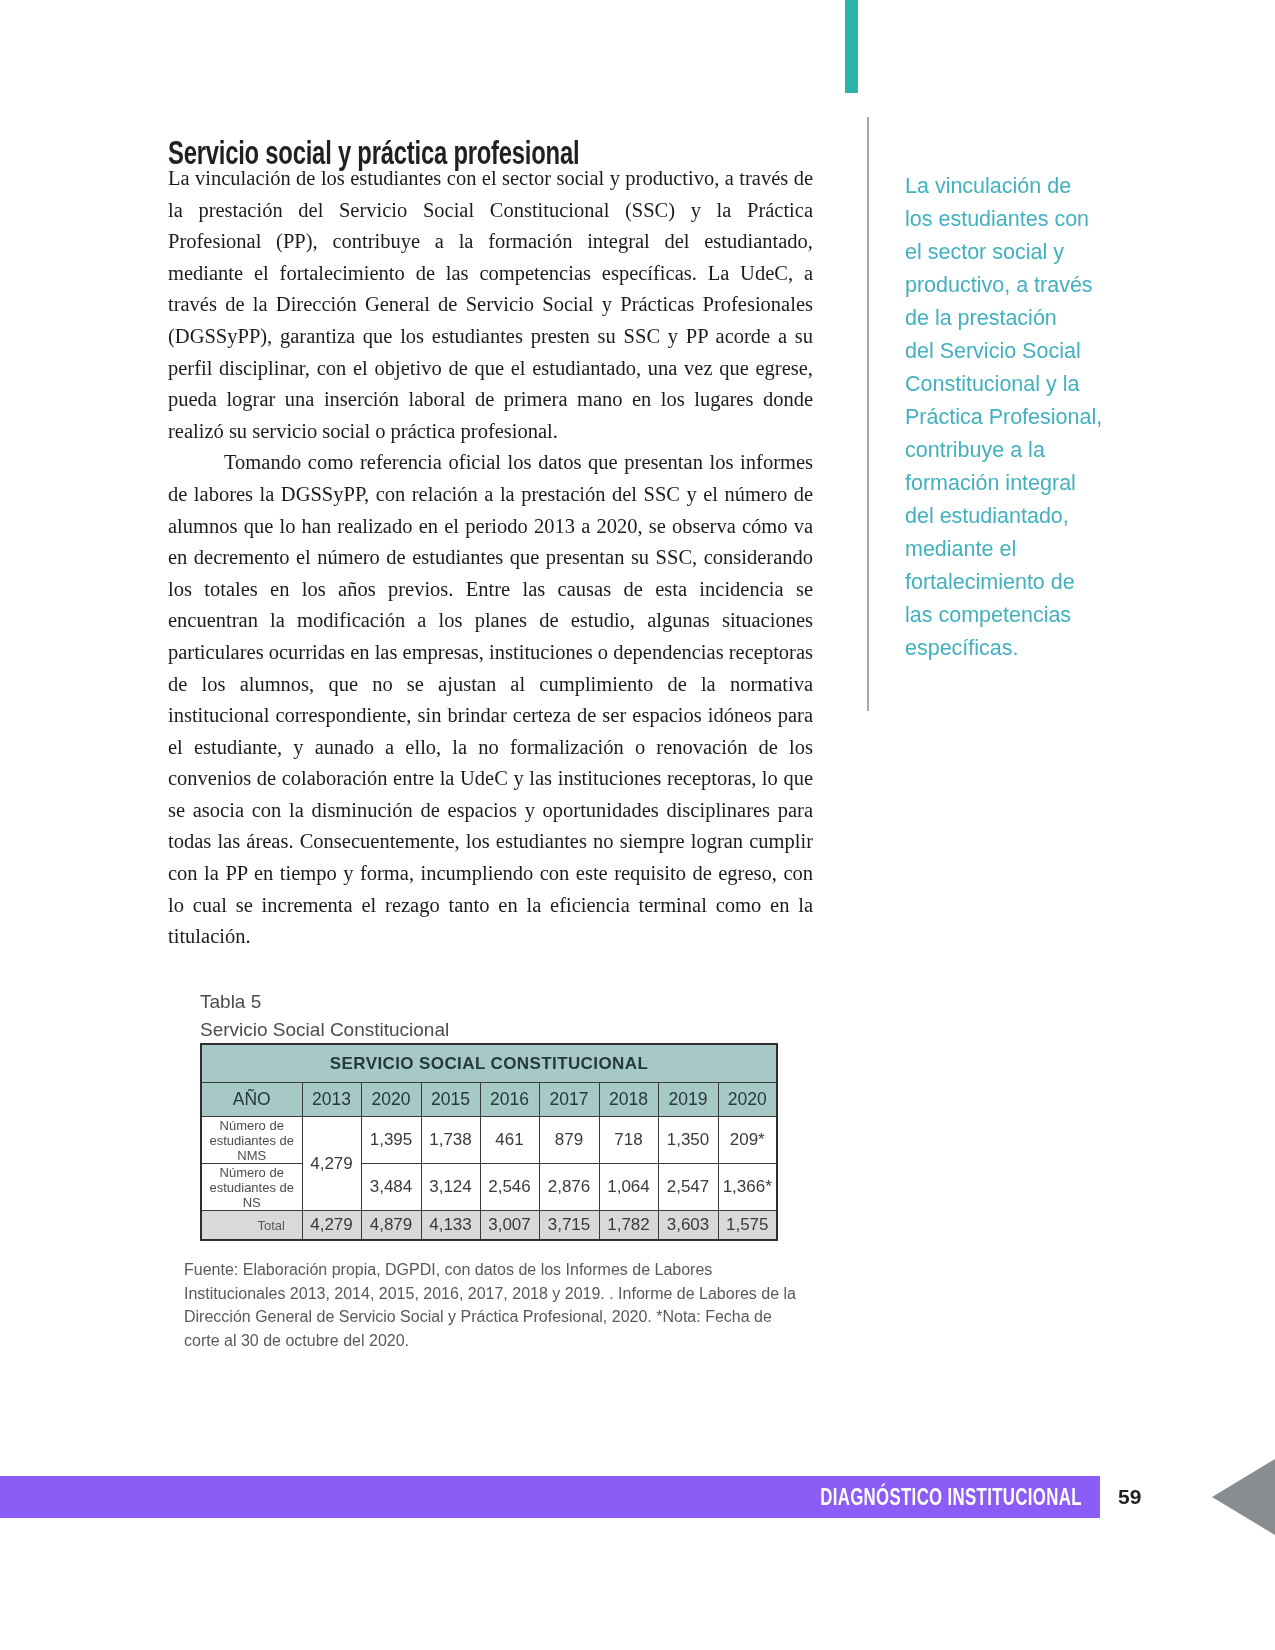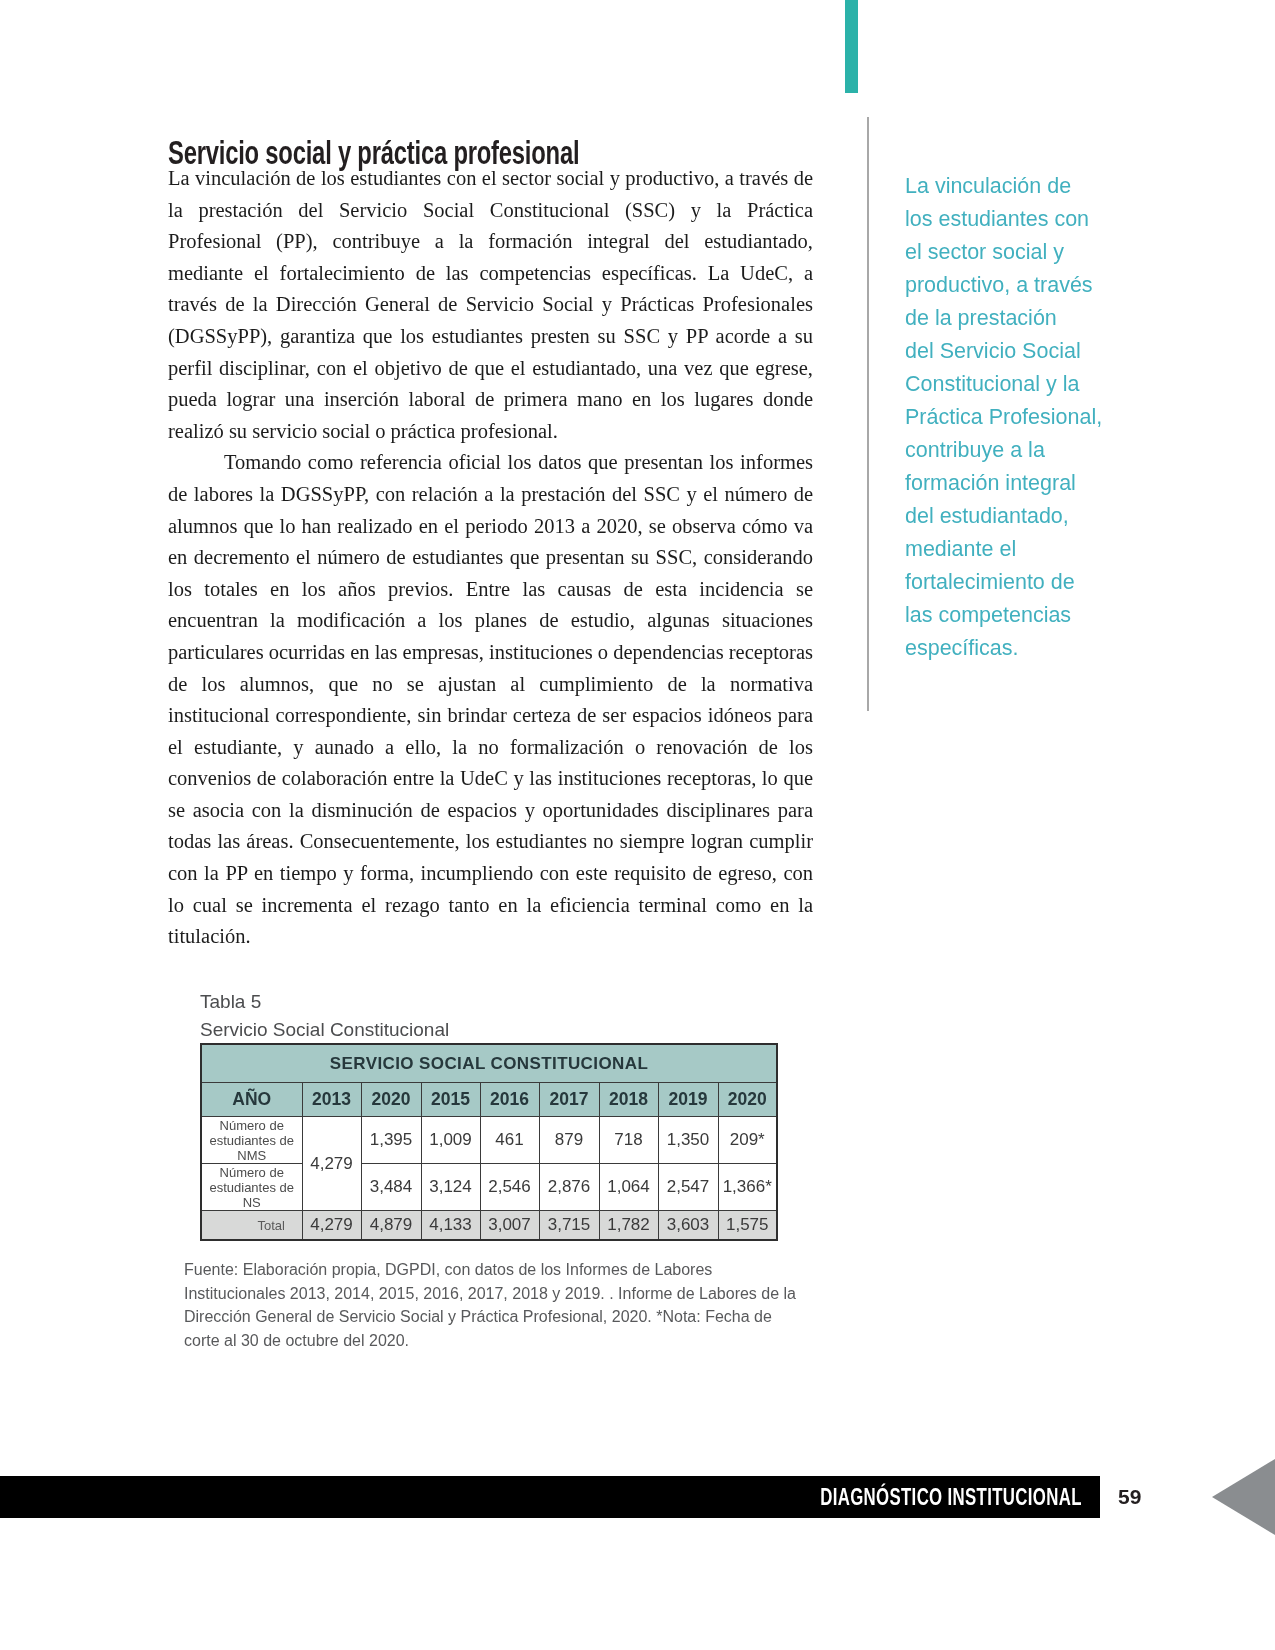--- a/index.html
+++ b/index.html
@@ -70,21 +70,21 @@
     padding: 0;
   }
   table.ssc { border: 2px solid #2e2e2e; }
   .th-main {
     background: #a6c9c6; color: #26383c;
     font-size: 17px; font-weight: bold; letter-spacing: 0.4px;
     height: 37px;
   }
   .th-year {
     background: #a6c9c6; color: #26383c;
-    font-size: 17.5px; font-weight: bold;
+    font-size: 17.5px; font-weight: normal;
     height: 33px;
   }
   .cell-label {
     text-align: left; padding: 4px 6px 4px 8px;
     font-size: 13px; line-height: 15px; color: #4c4c4c; margin-left: 44px;
   }
   .cell-num { font-size: 17px; color: #3a3a3a; }
   .row-data td { height: 46px; }
   .row-total td { height: 28px; background: #d8d9d8; }
   .row-total .cell-label { font-size: 13px; color: #5a5a5a; padding-left: 39px; }
@@ -92,21 +92,21 @@
 
   
   .source-note {
     position: absolute; left: 184px; top: 1258px; width: 622px;
     font-size: 16px; line-height: 23.5px; color: #58595b;
   }
 
   
   .footer-bar {
     position: absolute; left: 0; top: 1476px; width: 1100px; height: 42px;
-    background: #000000;
+    background: #8b5cf6;
   }
   .footer-label {
     position: absolute; right: 18px; top: 0; height: 42px; line-height: 42px;
     color: #ffffff; font-size: 24px; font-weight: bold; letter-spacing: 0.5px;
     white-space: nowrap;
     transform: scaleX(0.70); transform-origin: right center;
   }
   .page-number {
     position: absolute; left: 1118px; top: 1476px; width: 50px; height: 42px;
     line-height: 42px; 
@@ -179,21 +179,21 @@
     <th class="th-year">2016</th>
     <th class="th-year">2017</th>
     <th class="th-year">2018</th>
     <th class="th-year">2019</th>
     <th class="th-year">2020</th>
   </tr>
   <tr class="row-data">
     <td class="cell-label">Número de estudiantes de NMS</td>
     <td class="cell-num" rowspan="2">4,279</td>
     <td class="cell-num">1,395</td>
-    <td class="cell-num">1,009</td>
+    <td class="cell-num">1,738</td>
     <td class="cell-num">461</td>
     <td class="cell-num">879</td>
     <td class="cell-num">718</td>
     <td class="cell-num">1,350</td>
     <td class="cell-num">209*</td>
   </tr>
   <tr class="row-data">
     <td class="cell-label">Número de estudiantes de NS</td>
     <td class="cell-num">3,484</td>
     <td class="cell-num">3,124</td>

